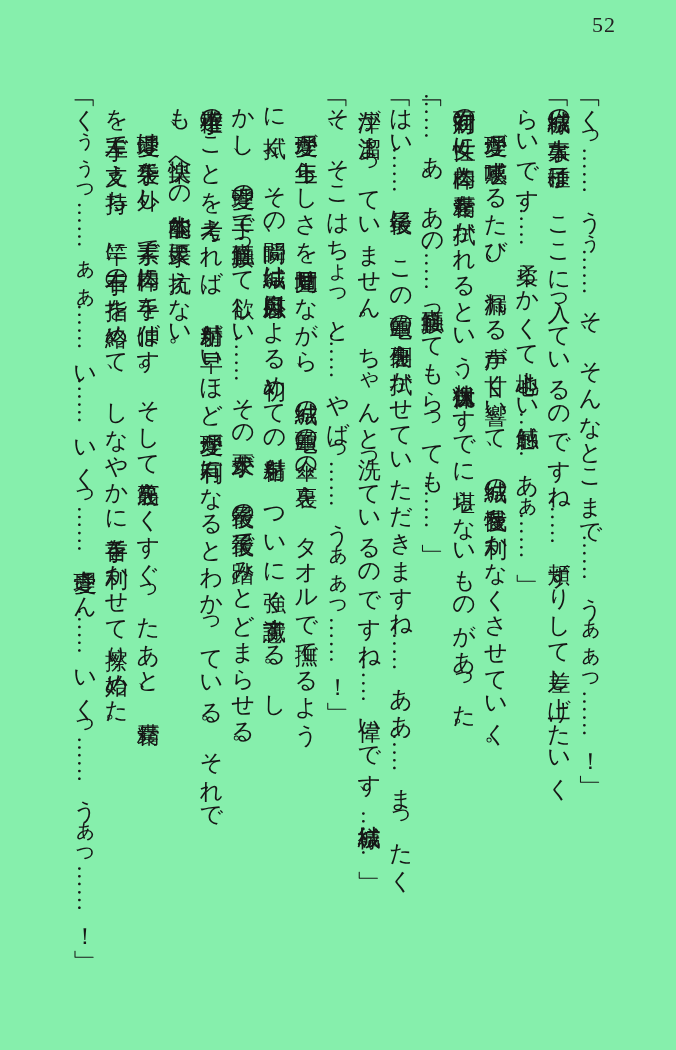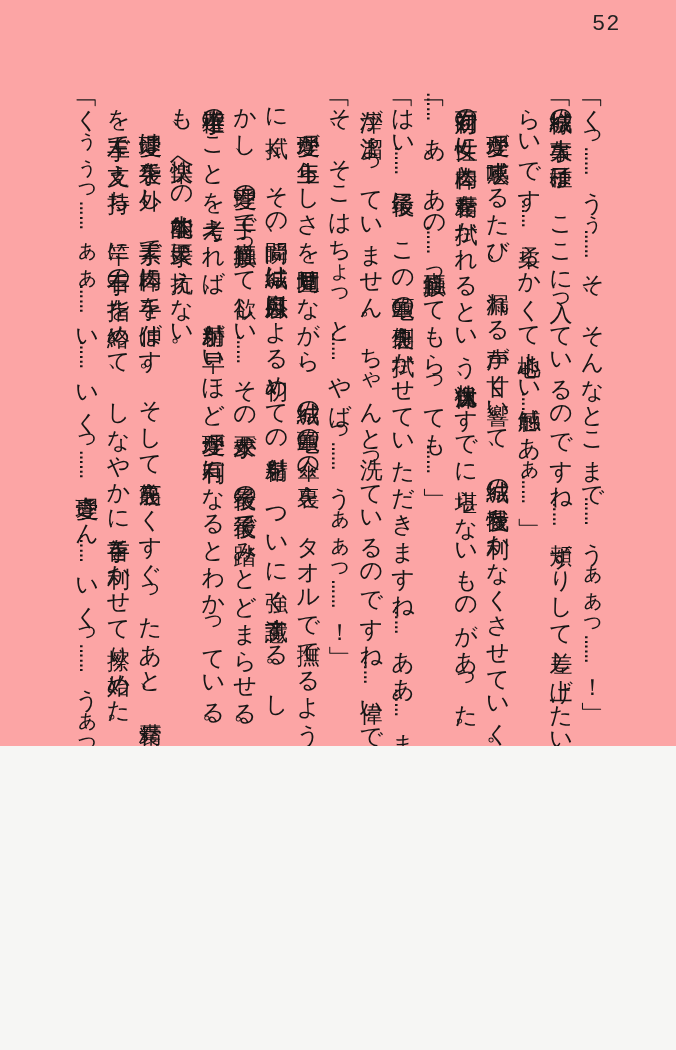--- a/index.html
+++ b/index.html
@@ -3,24 +3,24 @@
 <meta charset="utf-8">
 <style>
   html, body {
     margin: 0;
     padding: 0;
     background: #f6f6f4;
   }
   .page {
     position: relative;
     width: 676px;
-    height: 746px;
-    background: #fca5a5;
+    height: 1050px;
+    background: #86efac;
     overflow: hidden;
-    font-family: Liberation Mono, monospace;
+    font-family: Liberation Serif, serif;
     color: #161616;
   }
   .page-number {
     position: absolute;
     top: 12px;
     left: 592px;
     font-size: 22px;
     letter-spacing: 1px;
     color: #222;
   }

